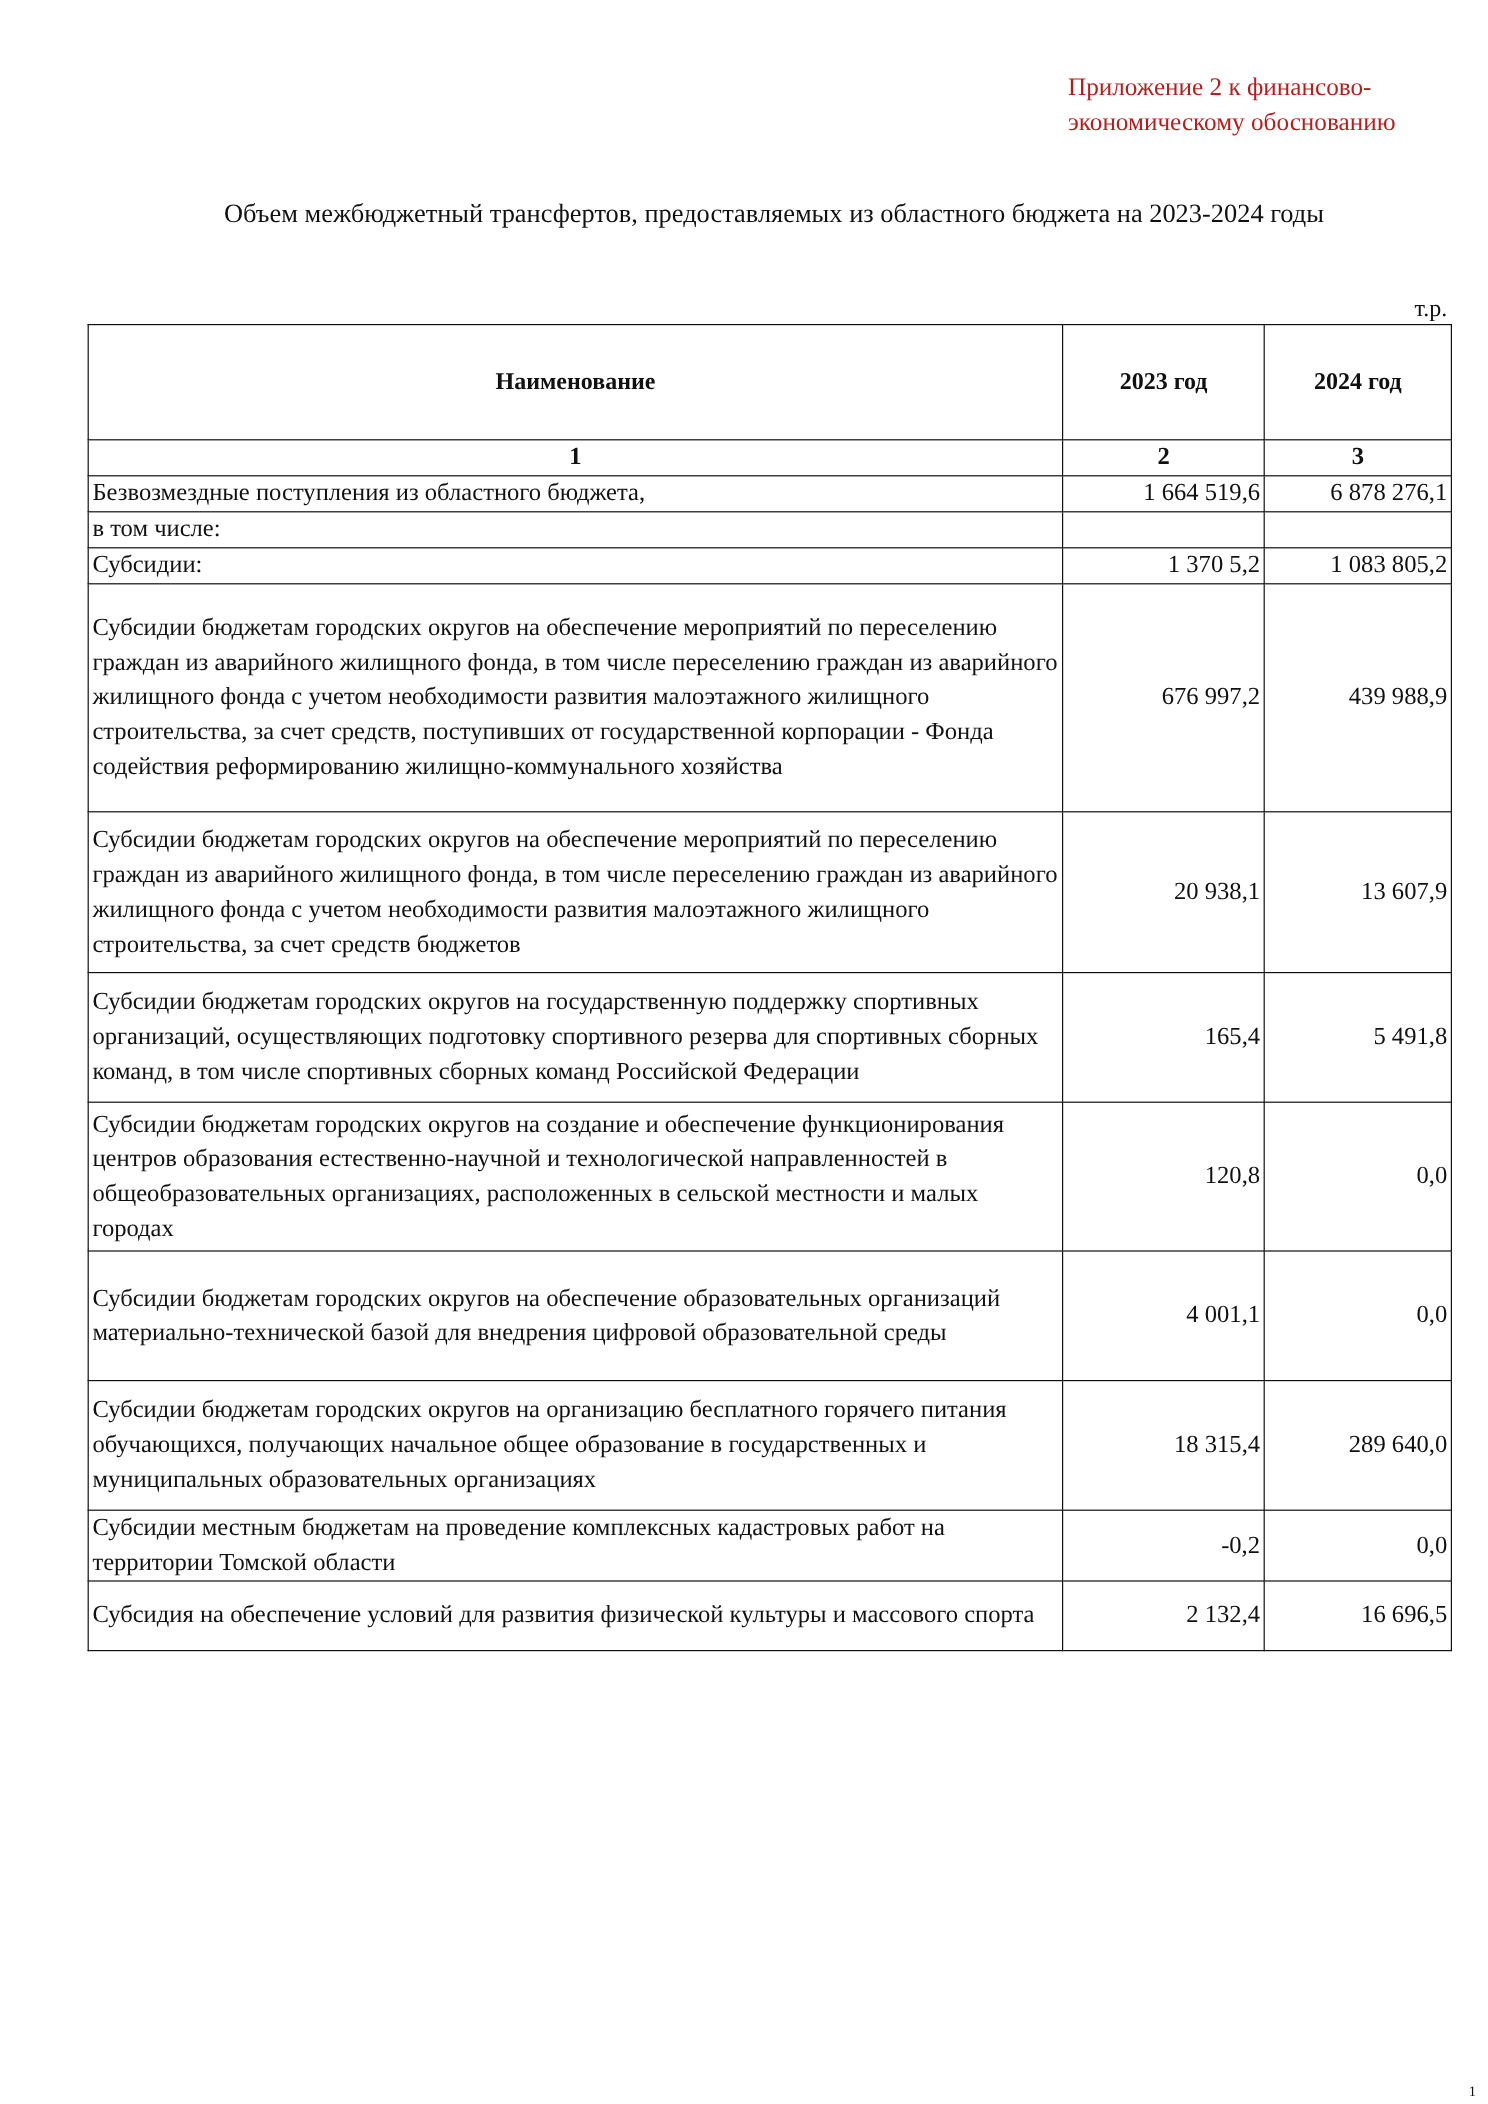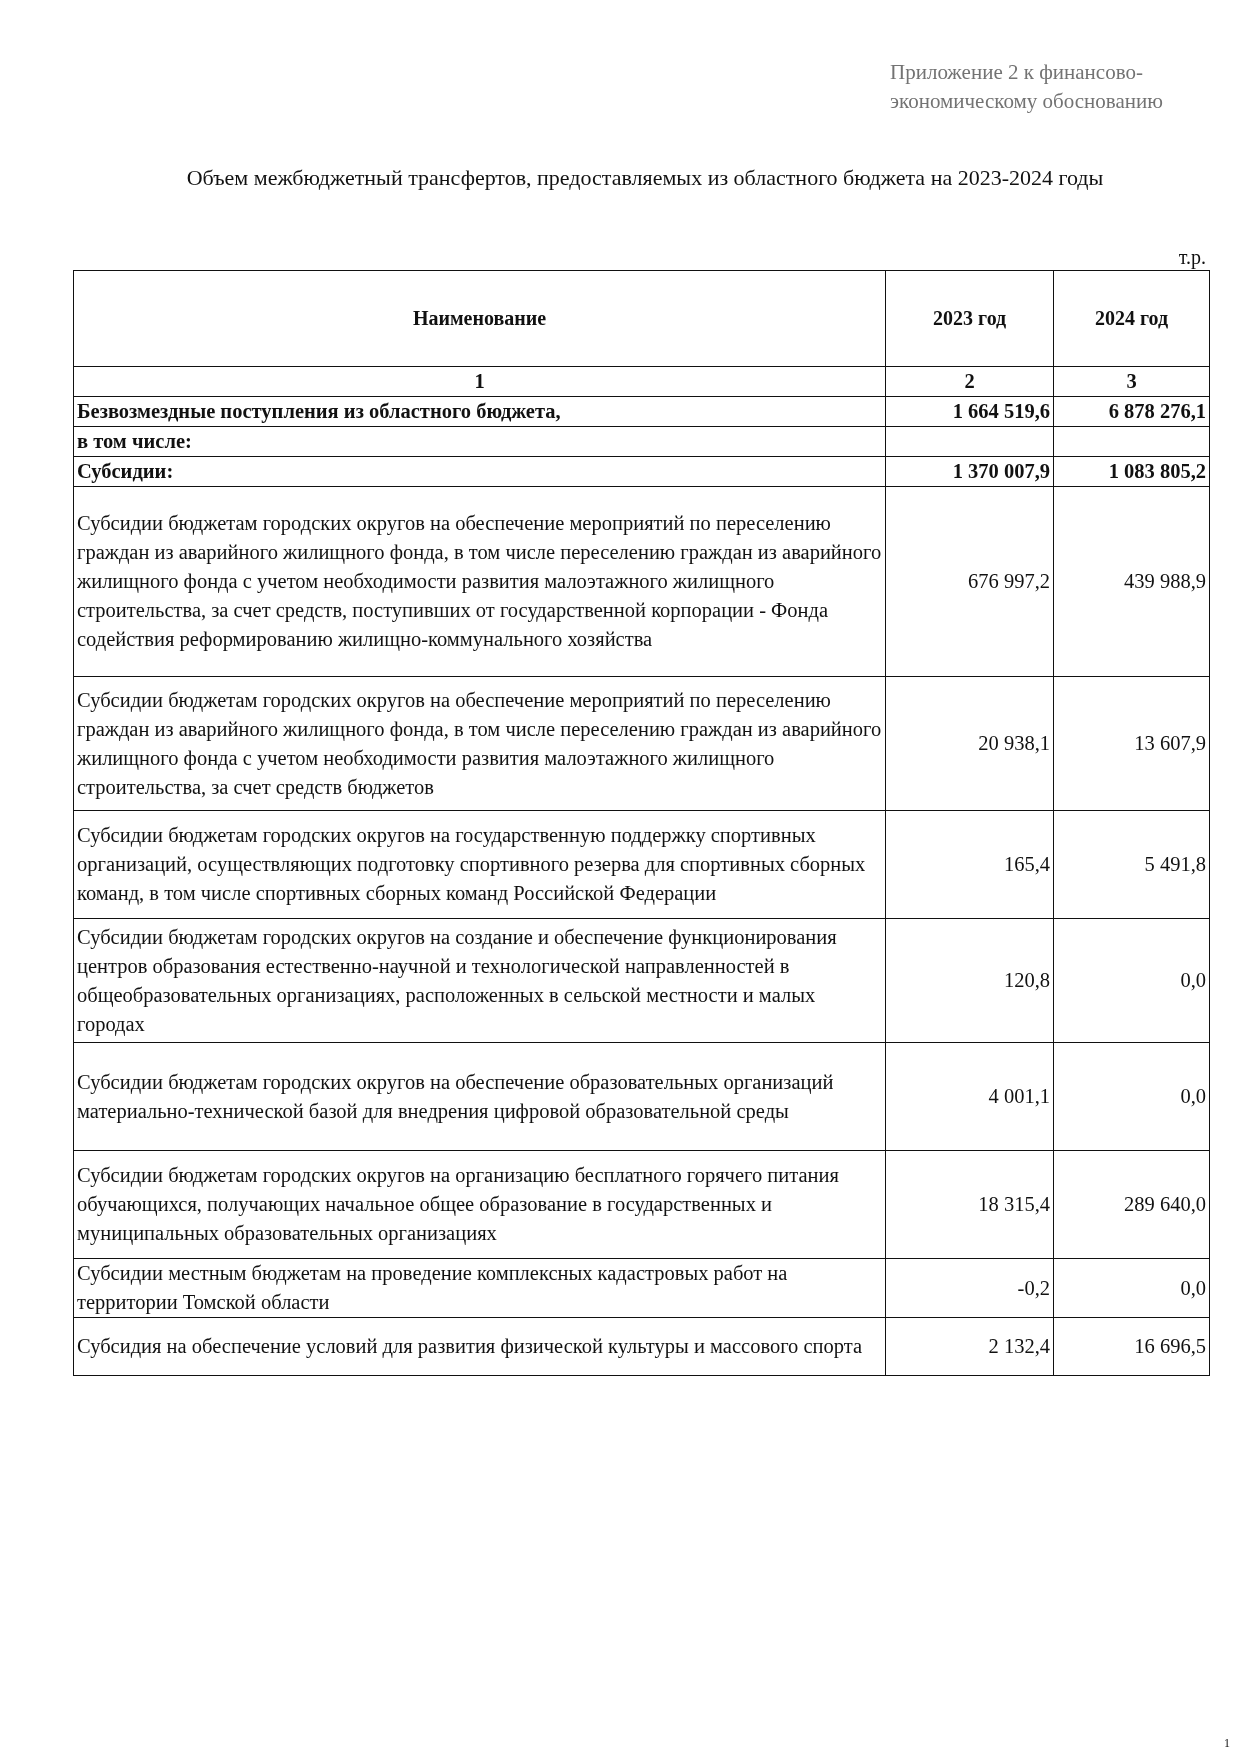--- a/index.html
+++ b/index.html
@@ -1,29 +1,29 @@
 <!DOCTYPE html>
 <html><head>
 <meta charset="utf-8">
 <style>
   html, body { margin:0; padding:0; background:#ffffff; }
   body { width:1240px; height:1753px; position:relative; overflow:hidden;
          font-family:"Liberation Serif", "DejaVu Serif", serif; color:#111; }
   .appendix { position:absolute; left:890px; top:58px; width:340px;
-              font-size:21px; line-height:29px; color:#737373; }
+              font-size:21px; line-height:29px; color:#b91c1c; }
   .title { position:absolute; left:70px; top:160px; width:1150px; text-align:center;
            font-weight:normal; font-size:22px; line-height:36px; }
   .units { position:absolute; right:34px; top:246px; font-size:20px; }
   table { position:absolute; left:73px; top:270px; width:1137px;
           border-collapse:collapse; font-size:20.5px; line-height:29px; }
   td, th { border:1.5px solid #111; padding:0 3px; vertical-align:middle; }
   col.c1 { width:813px; } col.c2 { width:168px; } col.c3 { width:156px; }
   th { font-weight:bold; height:95px; font-size:20px; }
   tr.num td { text-align:center; font-weight:bold; height:28px; }
-  tr.bold td { font-weight:bold; }
+  tr.bold td { font-weight:normal; }
   td.v { text-align:right; white-space:nowrap; }
   td.name { text-align:left; }
   .pagenum { position:absolute; right:10px; top:1736px; font-size:12px; }
 </style>
 </head>
 <body>
 
 <div class="appendix">
   <div>Приложение 2 к финансово-</div>
   <div>экономическому обоснованию</div>
@@ -56,21 +56,21 @@
         <td class="v">1 664 519,6</td>
         <td class="v">6 878 276,1</td>
       </tr>
       <tr class="bold">
         <td class="name" style="height: 26px;">в том числе:</td>
         <td class="v"></td>
         <td class="v"></td>
       </tr>
       <tr class="bold">
         <td class="name" style="height: 26px;">Субсидии:</td>
-        <td class="v">1 370 007,9</td>
+        <td class="v">1 370 5,2</td>
         <td class="v">1 083 805,2</td>
       </tr>
       <tr style="height: 190px;">
         <td class="name">Субсидии бюджетам городских округов на обеспечение мероприятий по переселению граждан из аварийного жилищного фонда, в том числе переселению граждан из аварийного жилищного фонда с учетом необходимости развития малоэтажного жилищного строительства, за счет средств, поступивших от государственной корпорации - Фонда содействия реформированию жилищно-коммунального хозяйства</td>
         <td class="v">676 997,2</td>
         <td class="v">439 988,9</td>
       </tr>
       <tr style="height: 134px;">
         <td class="name">Субсидии бюджетам городских округов на обеспечение мероприятий по переселению граждан из аварийного жилищного фонда, в том числе переселению граждан из аварийного жилищного фонда с учетом необходимости развития малоэтажного жилищного строительства, за счет средств бюджетов</td>
         <td class="v">20 938,1</td>

